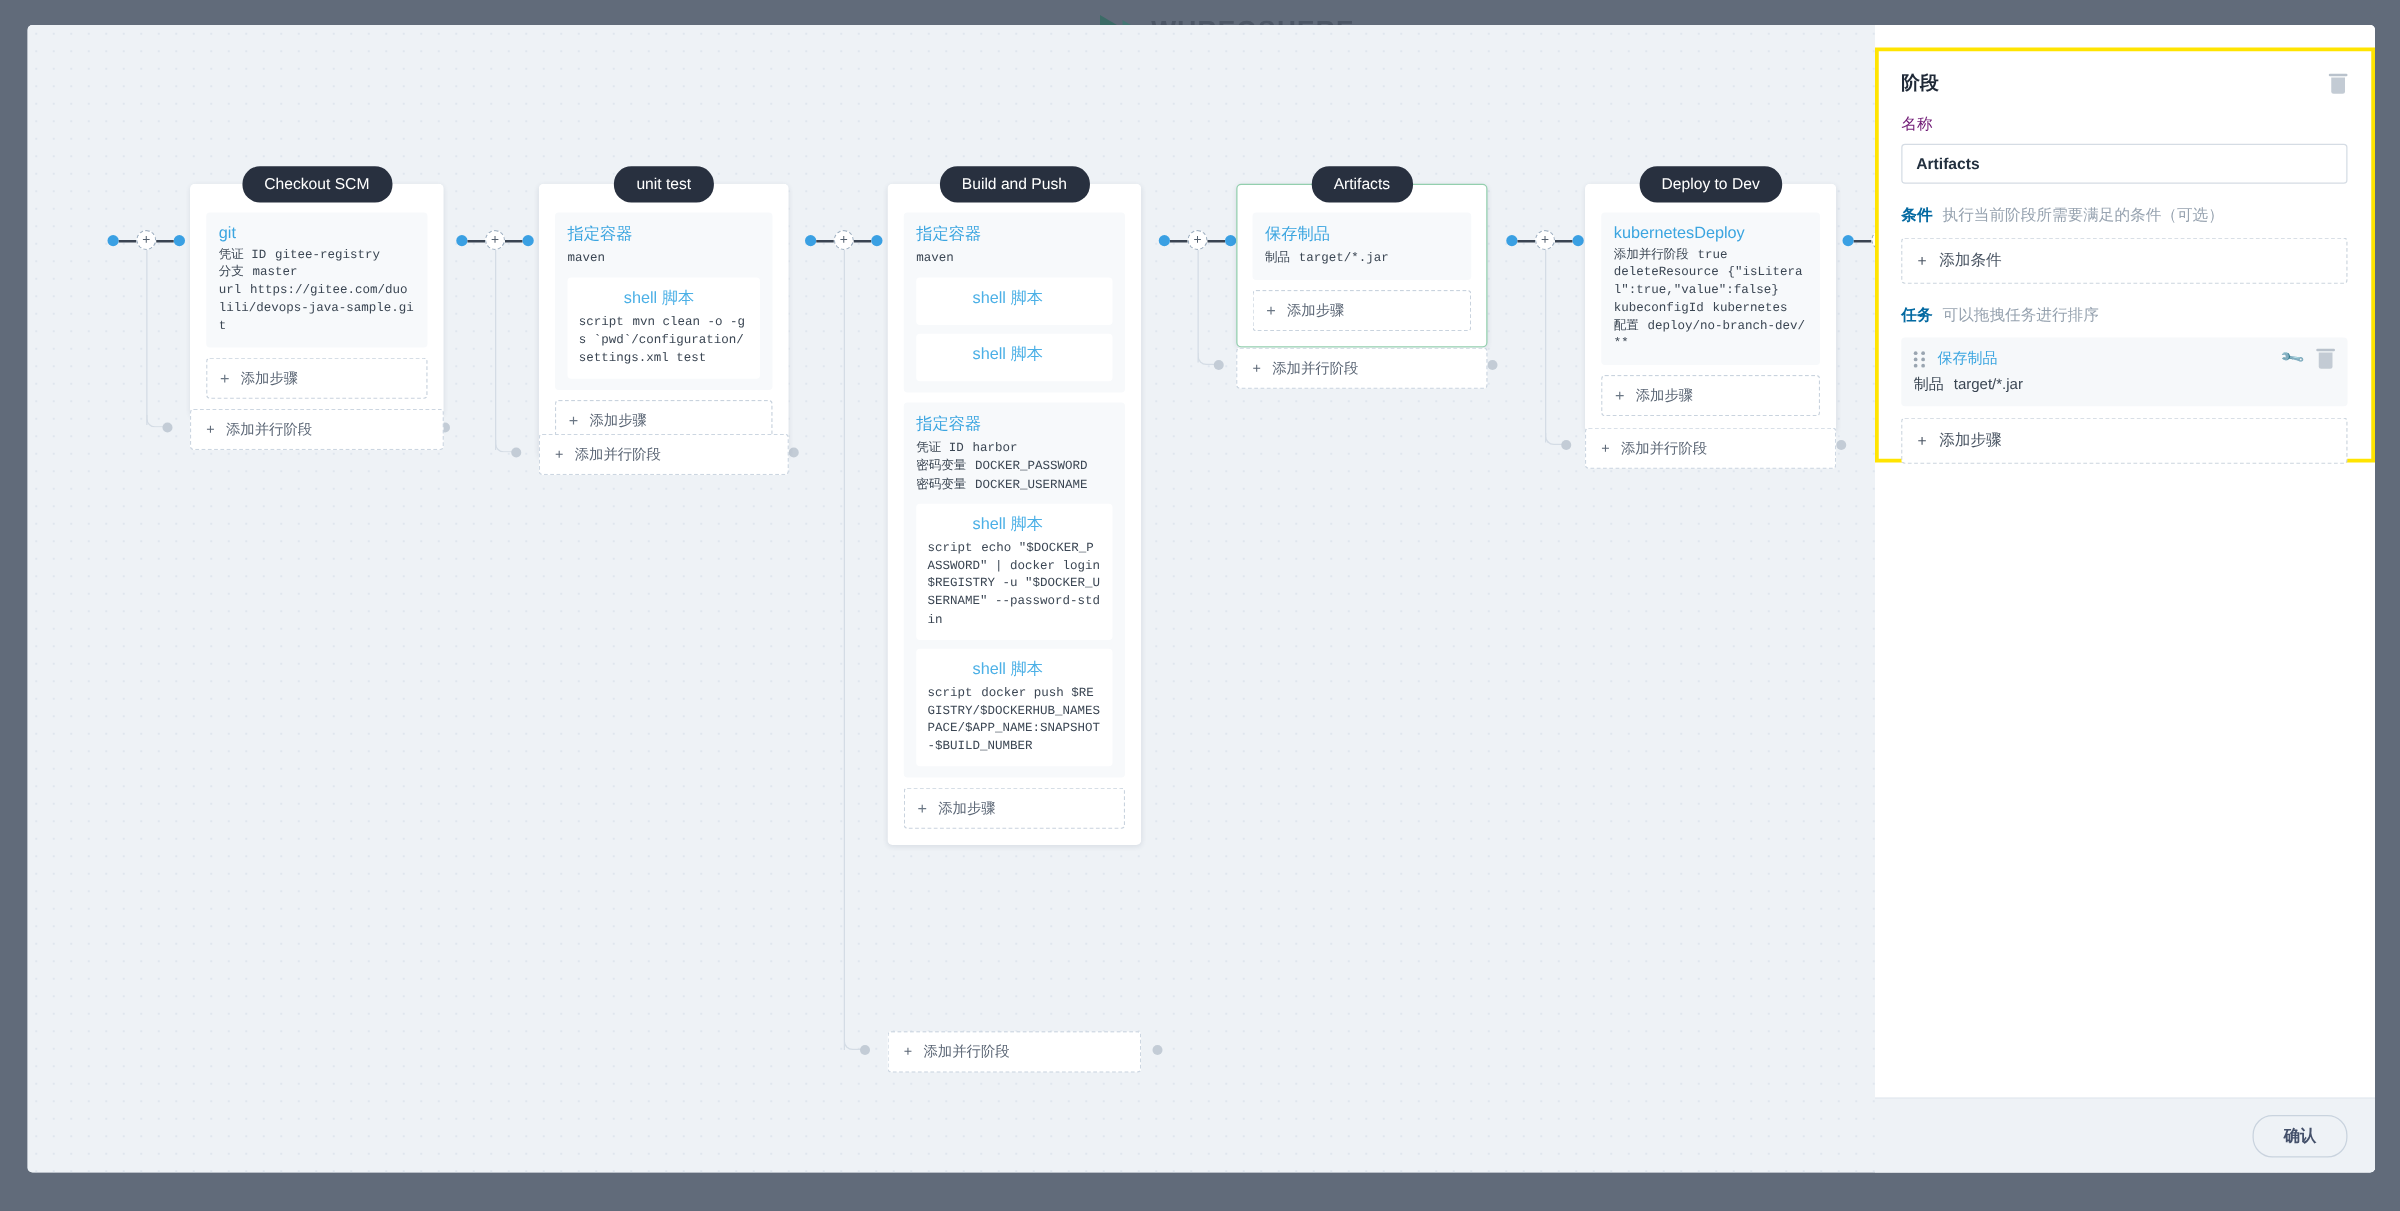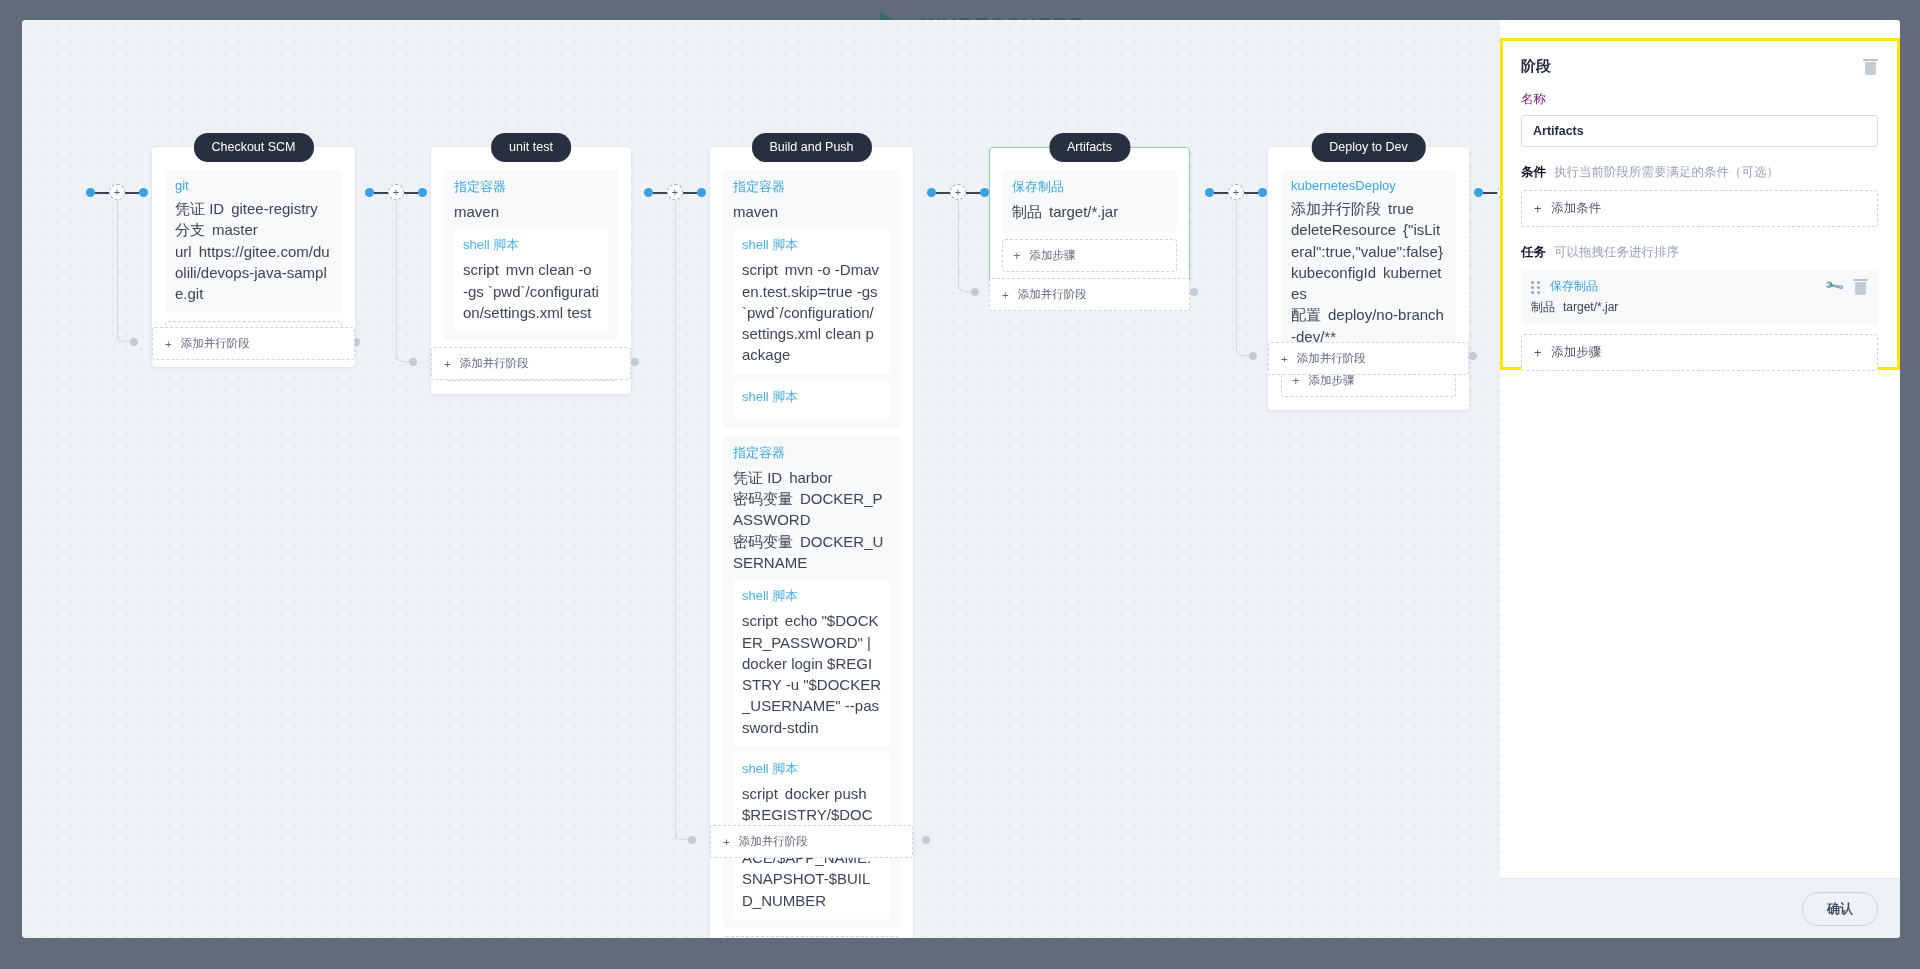--- a/index.html
+++ b/index.html
@@ -58,28 +58,28 @@
     padding: 22px 12px 12px 12px;
   }
   .stage-body.selected { border: 1px solid #93cfae; }
 
   .step-box {
     background: #f7f9fb; border-radius: 3px;
     padding: 8px 10px 9px 10px;
     margin-bottom: 8px;
   }
   .step-title { color: #3ba5e0; font-size: 13px; margin-bottom: 5px; }
-  .kv { font-size: 15px; color: #3b4653; line-height: 1.42; word-break: break-all; }
+  .kv { font-size: 10px; color: #3b4653; line-height: 1.42; word-break: break-all; font-family: Liberation Mono, monospace; }
   .kv .k { color: #3b4653; }
   .kv .v { margin-left: 7px; color: #3b4653; }
   .nested {
     background: #fff; border-radius: 3px;
     padding: 7px 9px 8px 9px; margin-top: 7px;
   }
-  .nested .step-title { color: #4cb0e6; font-weight: normal; }
+  .nested .step-title { color: #4cb0e6; font-weight: normal; margin-left: 36px; }
 
   .add-dashed {
     border: 1px dashed #c9d3de; border-radius: 3px;
     font-size: 11.5px; color: #5b6675;
     padding: 8px 10px; background: #fff;
     display: flex; align-items: center; gap: 9px;
   }
   .add-dashed .pl { color: #6b7785; font-size: 13px; line-height: 1; }
   .add-parallel {
     position: absolute;
@@ -125,21 +125,21 @@
   .trash { width: 15px; height: 16px; position: relative; cursor: pointer; }
   .trash .lid { position: absolute; top: 0; left: 0; width: 15px; height: 2.5px; background: #b9c2cc; border-radius: 1px; }
   .trash .can { position: absolute; top: 3.5px; left: 2px; width: 11px; height: 12.5px; background: #c3cbd4; border-radius: 0 0 2px 2px; }
   .field-label { font-size: 12.5px; color: #701a75; margin: 15px 0 7px 0; }
   .text-input {
     width: 100%; height: 32px; border: 1px solid #d5dce4; border-radius: 3px;
     padding: 0 11px; font-size: 12.5px; color: #23303f;
     font-family: "Liberation Sans", sans-serif; font-weight: bold; outline: none;
   }
   .sect-head { margin: 17px 0 9px 0; font-size: 12.5px; }
-  .sect-head b { color: #0f172a; font-weight: bold; }
+  .sect-head b { color: #0369a1; font-weight: bold; }
   .sect-head span { color: #97a3b0; margin-left: 8px; font-weight: normal; }
   .panel-add {
     border: 1px dashed #ccd5de; border-radius: 3px; background: #fff;
     font-size: 12.5px; color: #4a5563; padding: 9px 12px;
     display: flex; align-items: center; gap: 10px;
   }
   .task-row {
     background: #f6f8fa; border-radius: 3px; padding: 8px 10px 9px 10px;
     margin-bottom: 9px;
   }
@@ -293,21 +293,20 @@
     </div>
 
     <div class="stage" style="left:688px;top:113px;width:203px;">
       <div class="stage-badge">Build and Push</div>
       <div class="stage-body">
         <div class="step-box">
           <div class="step-title">指定容器</div>
           <div class="kv"><span class="k">maven</span></div>
           <div class="nested">
             <div class="step-title">shell 脚本</div>
-            <div class="kv"><span class="k">script</span><span class="v">mvn -o -Dmaven.test.skip=true -gs `pwd`/configuration/settings.xml clean package</span></div>
           </div>
           <div class="nested">
             <div class="step-title">shell 脚本</div>
           </div>
         </div>
         <div class="step-box">
           <div class="step-title">指定容器</div>
           <div class="kv"><span class="k">凭证 ID</span><span class="v">harbor</span></div>
           <div class="kv"><span class="k">密码变量</span><span class="v">DOCKER_PASSWORD</span></div>
           <div class="kv"><span class="k">密码变量</span><span class="v">DOCKER_USERNAME</span></div>

